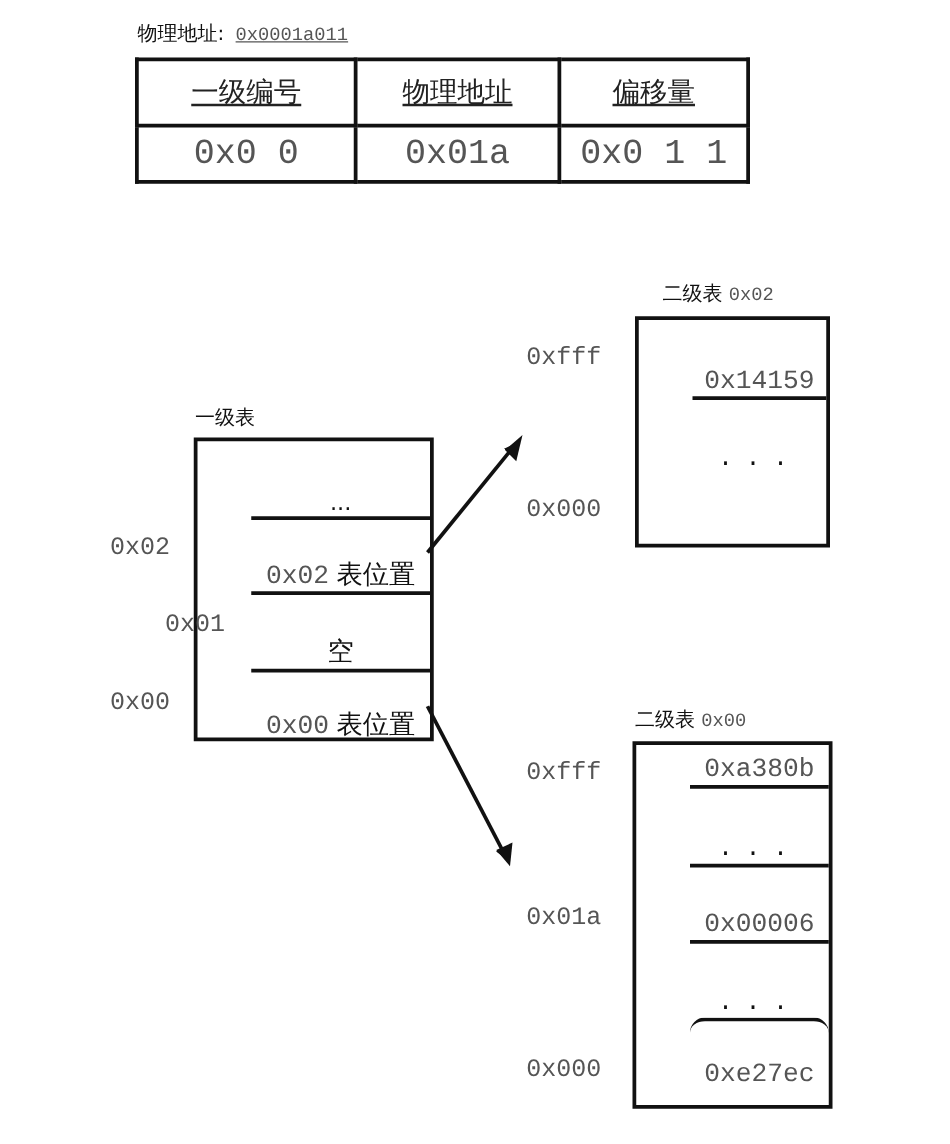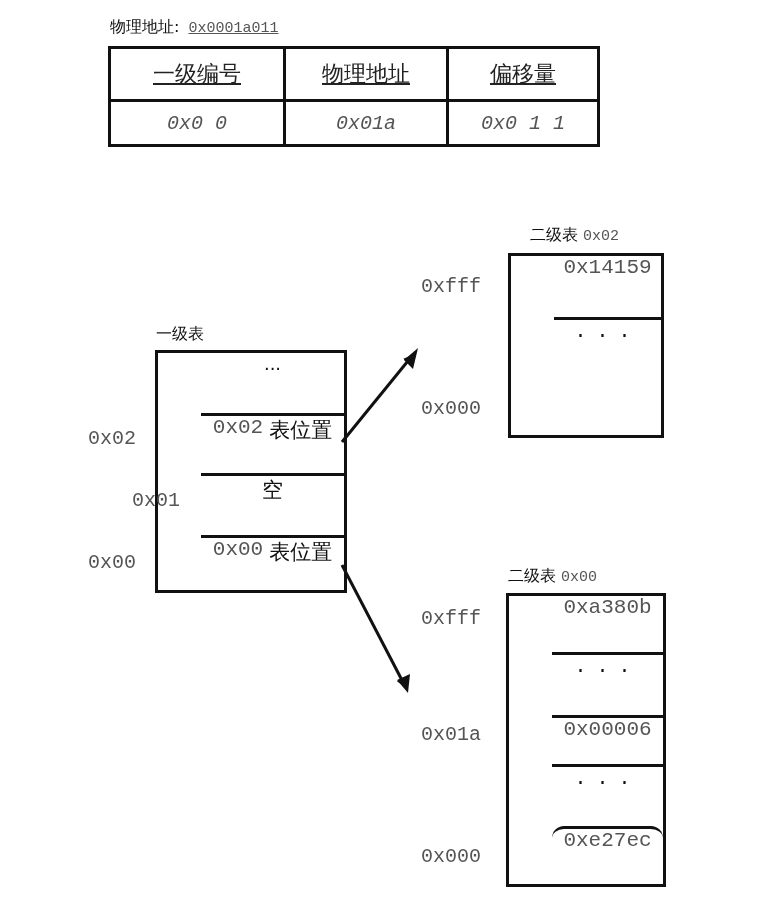--- a/index.html
+++ b/index.html
@@ -7,27 +7,27 @@
          font-family: "DejaVu Sans", sans-serif; color: #111; }
   .mono { font-family: "Liberation Mono", "DejaVu Sans Mono", monospace; color: #555; }
   .abs { position: absolute; }
   .caption { font-size: 16px; color: #111; }
   .caption .mono { font-size: 15px; }
 
   
   .addr-table { position: absolute; left: 108px; top: 46px; border-collapse: collapse; }
   .addr-table td { border: 3px solid #111; text-align: center; padding: 0; }
   .addr-table .hd td { height: 50px; font-size: 22px; color: #222; text-decoration: underline; }
-  .addr-table .vl td { height: 42px; font-size: 20px; font-style: italic; }
+  .addr-table .vl td { height: 42px; font-size: 28px; }
   .c1 { width: 172px; } .c2 { width: 160px; } .c3 { width: 148px; }
 
   
   .stack { position: absolute; border: 3px solid #111; box-sizing: border-box; }
   .cell { box-sizing: border-box; border-top: 3px solid #111; display: flex;
-          align-items: flex-start; justify-content: center; font-size: 21px; margin-left: 43px; }
+          align-items: flex-end; justify-content: center; font-size: 21px; margin-left: 43px; }
   .cell:first-child { border-top: none; }
   .cell .mono { color: #555; }
   .dots { letter-spacing: 10px; font-size: 20px; color: #111; font-family: "Liberation Mono", monospace; }
   .idx { position: absolute; font-size: 20px; color: #555; font-family: "Liberation Mono", "DejaVu Sans Mono", monospace; text-align: right; }
 
   svg.arrows { position: absolute; left: 0; top: 0; }
 </style>
 </head>
 <body>
 
@@ -85,27 +85,27 @@
   </div>
 </div>
 <div class="idx" style="left:421px; top:275px;">0xfff</div>
 <div class="idx" style="left:421px; top:397px;">0x000</div>
 
 <div class="abs caption" style="left:508px; top:566px;">
   <span>二级表</span>
   <span class="mono" style="font-size:15px;">0x00</span>
 </div>
 <div class="stack" style="left:506px; top:593px; width:160px; height:294px;">
-  <div class="cell" style="height:56px;">
+  <div class="cell" style="height:32px;">
     <span class="mono">0xa380b</span>
   </div>
   <div class="cell" style="height:63px;">
     <span class="dots">...</span>
   </div>
-  <div class="cell" style="height:49px;">
+  <div class="cell" style="height:61px;">
     <span class="mono">0x00006</span>
   </div>
   <div class="cell" style="height:62px;">
     <span class="dots">...</span>
   </div>
   <div class="cell" style="height:58px;border-radius:12px;">
     <span class="mono">0xe27ec</span>
   </div>
 </div>
 <div class="idx" style="left:421px; top:607px;">0xfff</div>

